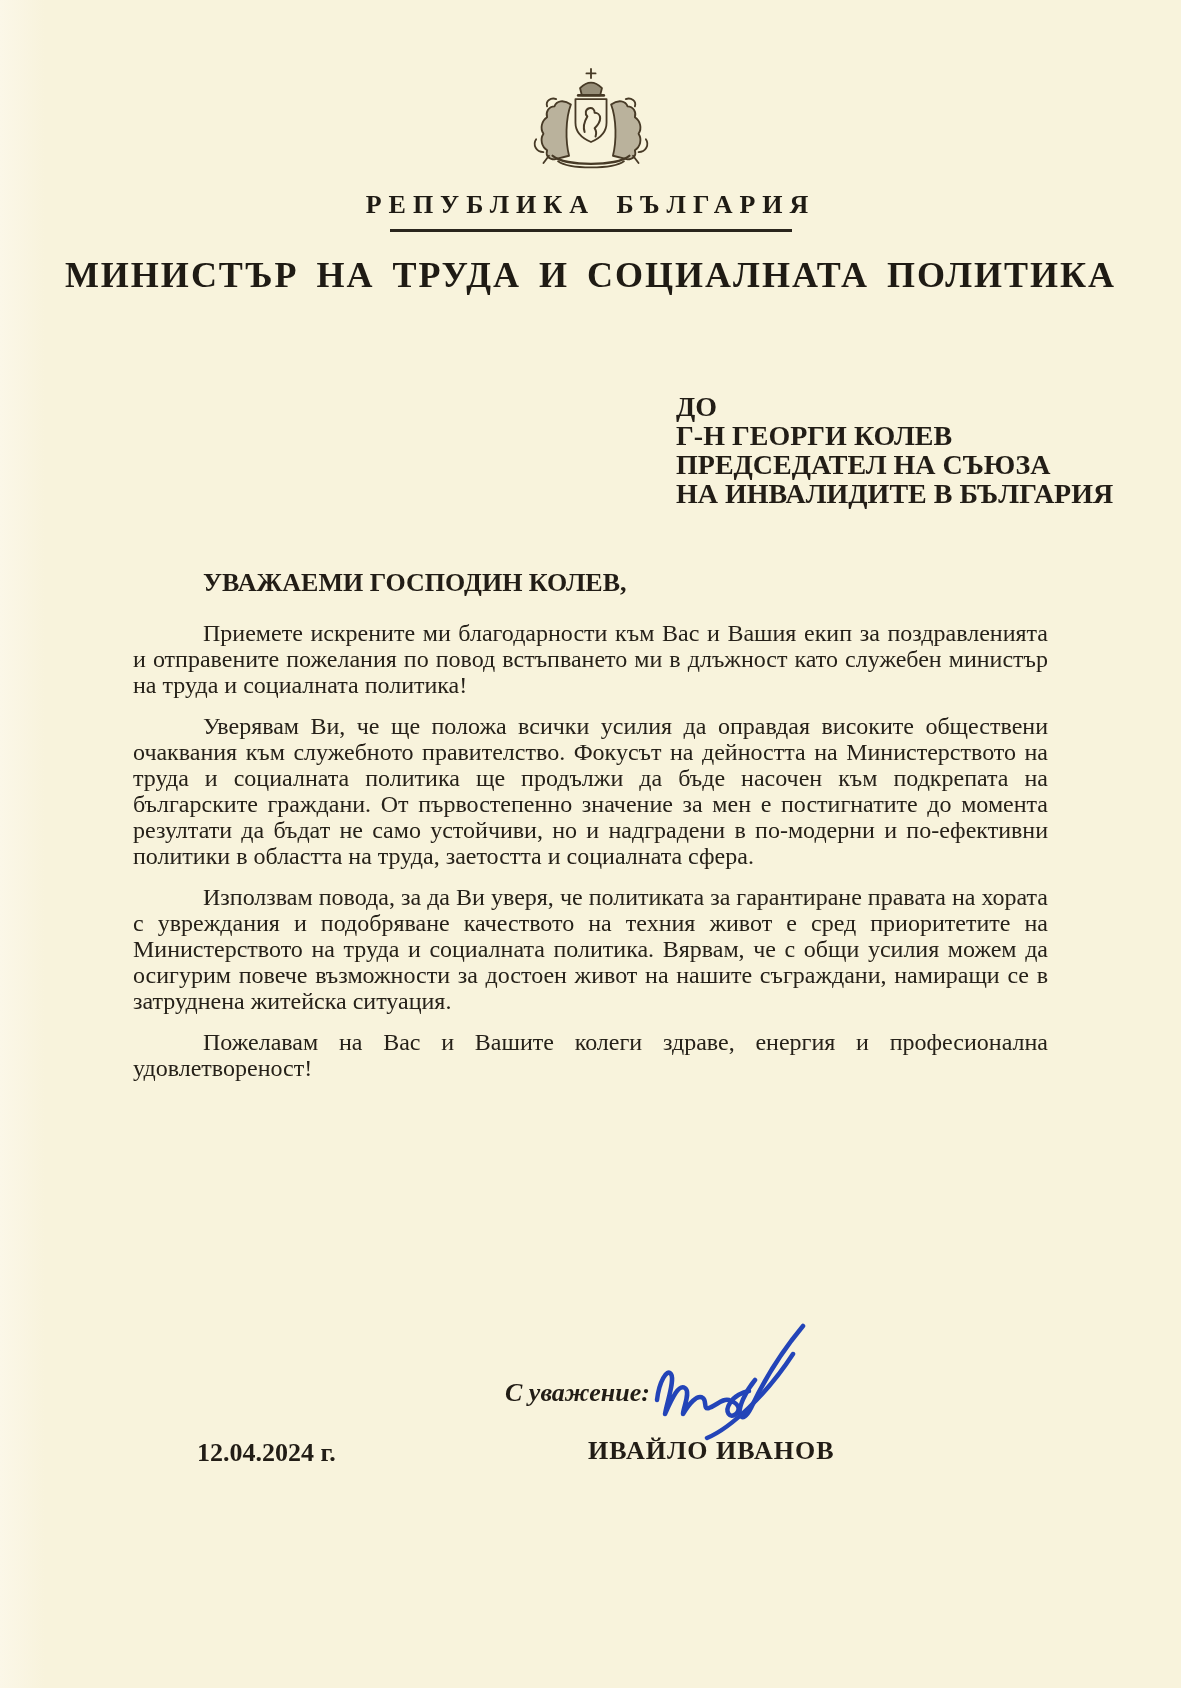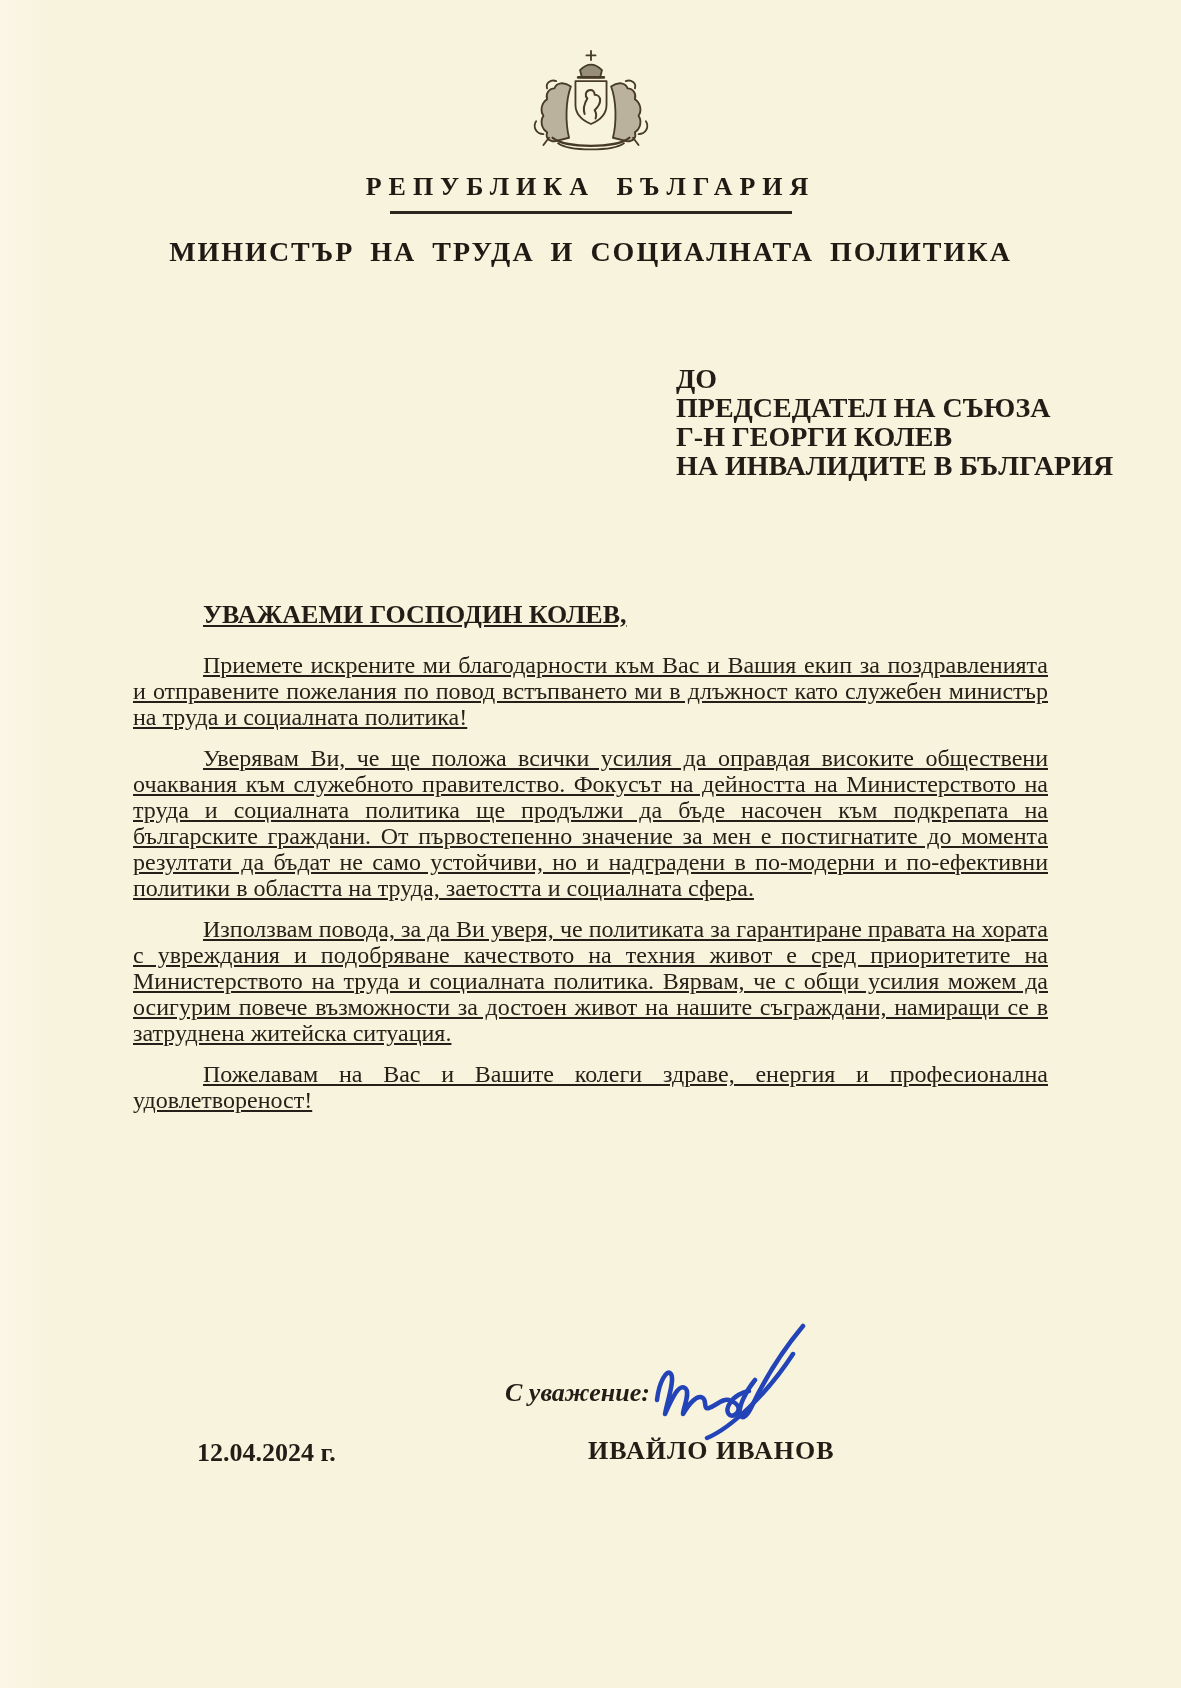--- a/index.html
+++ b/index.html
@@ -12,55 +12,54 @@
     font-family: "Liberation Serif", "DejaVu Serif", serif;
     color: #241f18;
     overflow: hidden;
     box-sizing: border-box;
   }
   .scan-edge {
     position: absolute; left: 0; bottom: 0;
     width: 100%; height: 9px; background: #ffffff;
   }
   
-  .letterhead { text-align: center; padding-top: 48px; }
+  .letterhead { text-align: center; padding-top: 66px; }
   .emblem { display: inline-block; width: 128px; height: 110px; }
   .republic-title {
     margin-top: 10px;
     font-size: 26px;
     font-weight: bold;
     letter-spacing: 7px;
     word-spacing: 8px;
     color: #1f1b14;
   }
   .title-rule {
     width: 402px; height: 0;
     border-top: 3px solid #2a251d;
     margin: 9px auto 0 auto;
   }
   .minister-title {
     margin-top: 22px;
-    font-size: 28px;
+    font-size: 36px;
     font-weight: bold;
     letter-spacing: 2px;
     word-spacing: 7px;
     color: #1f1b14;
   }
   
   .recipient {
     margin: 96px 0 0 676px;
     font-size: 28px;
     font-weight: bold;
     line-height: 29px;
     color: #221d16;
   }
   
   .letter-body {
-    margin: 120px 133px 0 133px;
-    text-decoration: underline;
+    margin: 60px 133px 0 133px;
   }
   .salutation {
     font-size: 26px;
     font-weight: bold;
     margin: 0 0 22px 0;
     text-indent: 70px;
     color: #221d16;
   }
   .letter-body p {
     margin: 0 0 15px 0;
@@ -120,22 +119,22 @@
         <path d="M24 98 l-6 8 M116 98 l6 8"></path>
       </svg>
     </span>
     <div class="republic-title">РЕПУБЛИКА БЪЛГАРИЯ</div>
     <div class="title-rule"></div>
     <div class="minister-title">МИНИСТЪР НА ТРУДА И СОЦИАЛНАТА ПОЛИТИКА</div>
   </header>
 
   <section class="recipient">
     <div>ДО</div>
+    <div>Г-Н ГЕОРГИ КОЛЕВ</div>
     <div>ПРЕДСЕДАТЕЛ НА СЪЮЗА</div>
-    <div>Г-Н ГЕОРГИ КОЛЕВ</div>
     <div>НА ИНВАЛИДИТЕ В БЪЛГАРИЯ</div>
   </section>
 
   <section class="letter-body">
     <div class="salutation">УВАЖАЕМИ ГОСПОДИН КОЛЕВ,</div>
     <p>Приемете искрените ми благодарности към Вас и Вашия екип за поздравленията и отправените пожелания по повод встъпването ми в длъжност като служебен министър на труда и социалната политика!</p>
     <p>Уверявам Ви, че ще положа всички усилия да оправдая високите обществени очаквания към служебното правителство. Фокусът на дейността на Министерството на труда и социалната политика ще продължи да бъде насочен към подкрепата на българските граждани. От първостепенно значение за мен е постигнатите до момента резултати да бъдат не само устойчиви, но и надградени в по-модерни и по-ефективни политики в областта на труда, заетостта и социалната сфера.</p>
     <p>Използвам повода, за да Ви уверя, че политиката за гарантиране правата на хората с увреждания и подобряване качеството на техния живот е сред приоритетите на Министерството на труда и социалната политика. Вярвам, че с общи усилия можем да осигурим повече възможности за достоен живот на нашите съграждани, намиращи се в затруднена житейска ситуация.</p>
     <p>Пожелавам на Вас и Вашите колеги здраве, енергия и професионална удовлетвореност!</p>
   </section>

